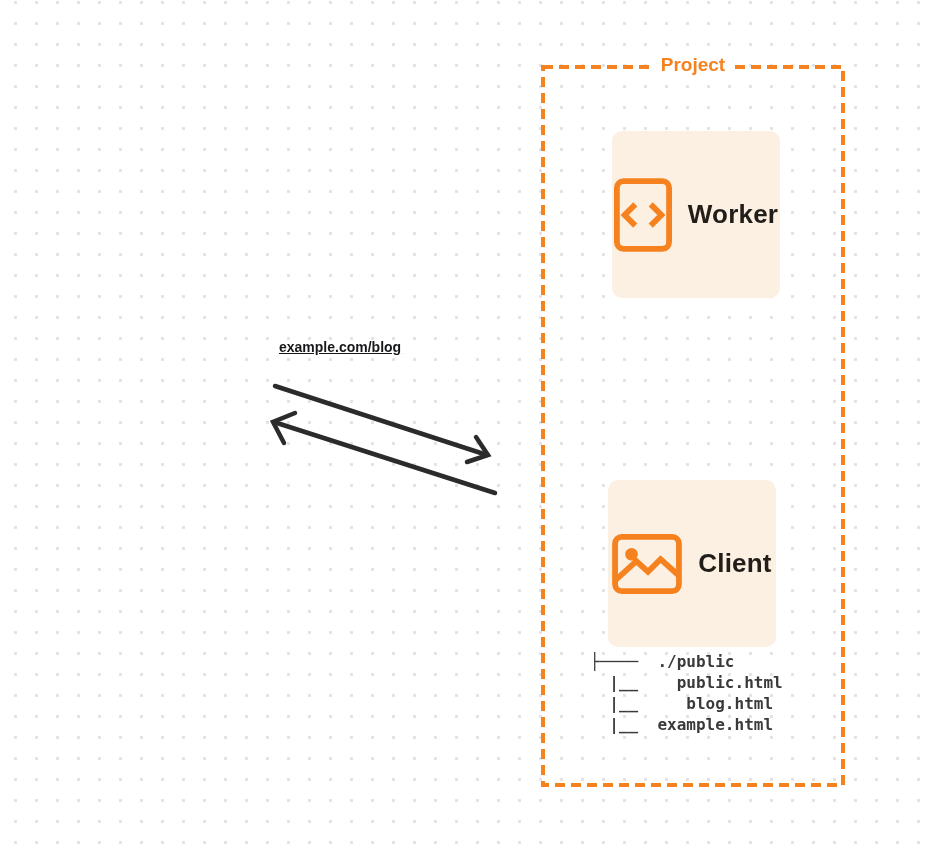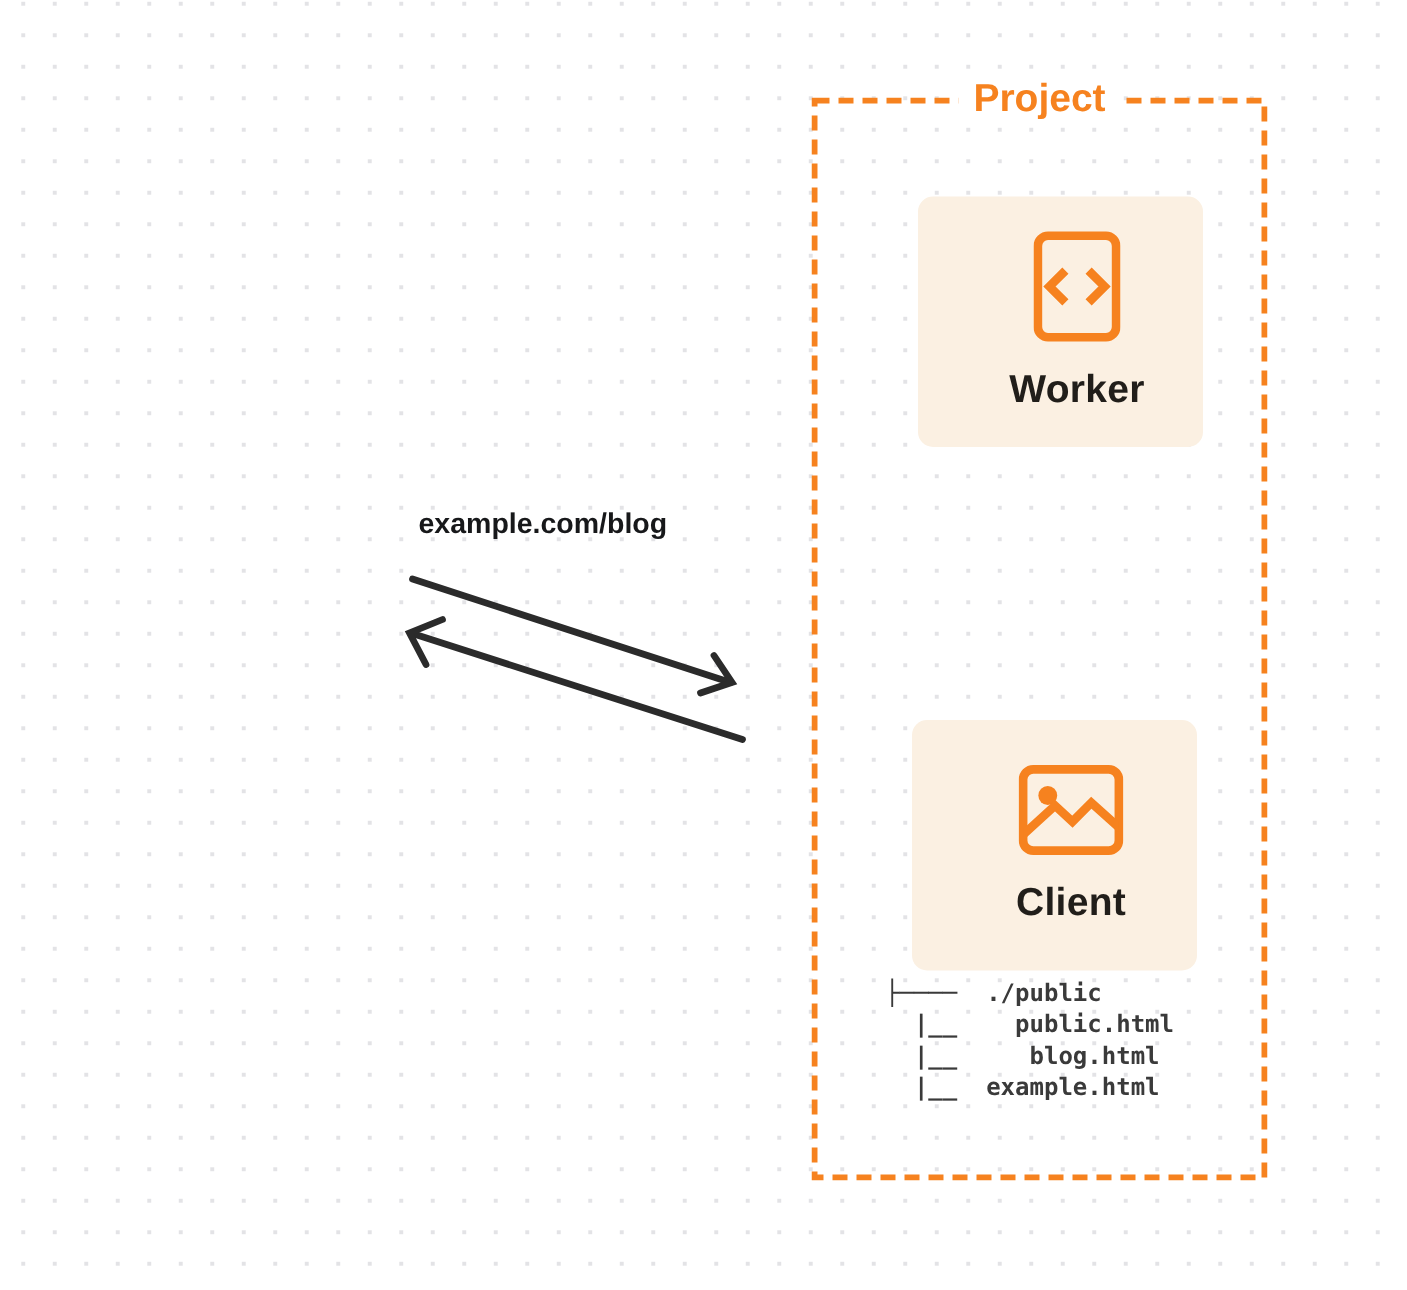--- a/index.html
+++ b/index.html
@@ -26,22 +26,23 @@
     display: flex; align-items: center; justify-content: center;
   }
   .client-box .node-label {
     font-size: 26px; font-weight: bold; color: #1e2126; letter-spacing: 0.2px;
   }
 
   
   .request-label {
     position: absolute;
     left: 279px; top: 339px;
-    font-size: 19px; font-weight: bold; color: #17181a;
+    font-size: 14px; font-weight: bold; color: #17181a;
     white-space: nowrap;
+    text-decoration: underline;
   }
 
   
   .arrows-layer {
     position: absolute; left: 0; top: 0;
     width: 938px; height: 860px;
     pointer-events: none;
   }
 
   
@@ -50,35 +51,34 @@
     left: 541px; top: 65px;
     width: 304px; height: 722px;
   }
   .project-border { position: absolute; left: 0; top: 0; }
   .project-title {
     position: absolute;
     top: -14px; left: 50%;
     transform: translateX(-50%);
     background: #ffffff;
     padding: 0 10px;
-    font-size: 26px; font-weight: bold; color: #f6821f;
+    font-size: 19px; font-weight: bold; color: #f6821f;
     line-height: 28px;
     white-space: nowrap;
   }
 
   
   .node-card {
     position: absolute;
     width: 168px; height: 167px;
     background: #fbf0e2;
     border-radius: 10px;
-    display: flex; flex-direction: column;
+    display: flex; 
     align-items: center; justify-content: center;
     gap: 16px;
-    padding-left: 22px;
   }
   .worker-card { left: 71px; top: 66px; }
   .assets-card { left: 67px; top: 415px; }
   .node-card .card-label {
     font-size: 26px; font-weight: bold; color: #211e1a; letter-spacing: 0.2px;
   }
 
   
   .file-tree {
     position: absolute;

